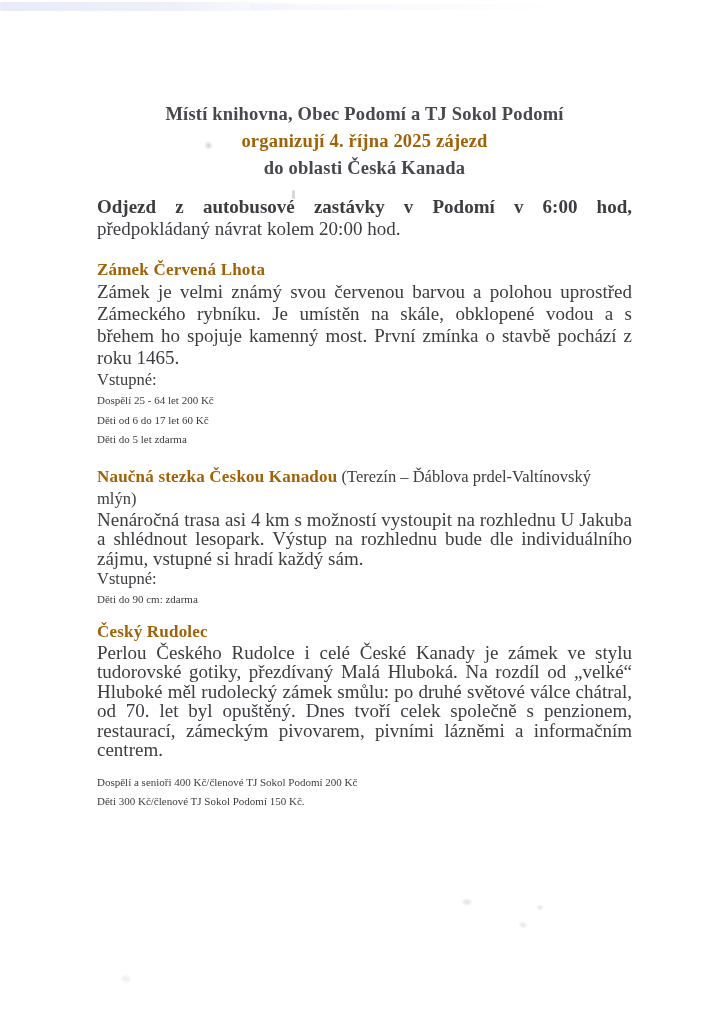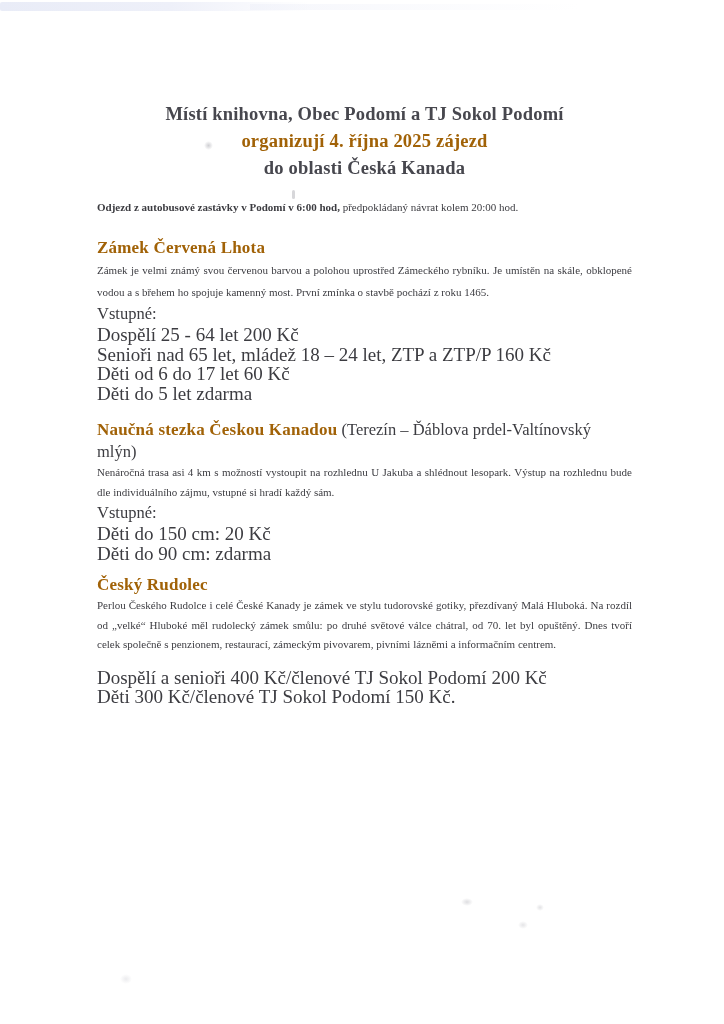--- a/index.html
+++ b/index.html
@@ -59,21 +59,21 @@
     text-align: center;
     font-weight: bold;
     font-size: 18.5px;
     line-height: 27px;
     letter-spacing: 0.2px;
     color: #47474e;
     margin-bottom: 14px;
   }
   .para {
     margin: 0;
-    font-size: 11px;
+    font-size: 19px;
     line-height: 22px;
     text-align: justify;
   }
   .para.tight { line-height: 19.5px; }
   .departure { margin-bottom: 19px; }
   .section-lhota   { margin-top: 19px; }
   .section-stezka  { margin-top: 16px; }
   .section-rudolec { margin-top: 11px; }
   .heading-line {
     margin: 0;
@@ -87,21 +87,21 @@
     letter-spacing: 0;
     font-size: 16.5px;
     color: #3c3c41;
   }
   .pricing-label {
     font-weight: normal;
     font-size: 16.5px;
     line-height: 22px;
   }
   .price-line {
-    font-size: 19px;
+    font-size: 11px;
     line-height: 19.5px;
   }
   .signup-block { margin-top: 13px; }
   .signup-para { line-height: 21px; }
 </style>
 </head>
 <body>
 
 <div class="page">
 
@@ -122,30 +122,28 @@
       <div class="dark">do oblasti Česká Kanada</div>
     </header>
 
     <p class="para departure"><span class="bold">Odjezd z autobusové zastávky v Podomí v 6:00 hod,</span><span> předpokládaný návrat kolem 20:00 hod.</span></p>
 
     <section class="section-lhota">
       <h2 class="heading-line red">Zámek Červená Lhota</h2>
       <p class="para">Zámek je velmi známý svou červenou barvou a polohou uprostřed Zámeckého rybníku. Je umístěn na skále, obklopené vodou a s břehem ho spojuje kamenný most. První zmínka o stavbě pochází z roku 1465.</p>
       <div class="pricing-label">Vstupné:</div>
       <div class="price-line">Dospělí 25 - 64 let 200 Kč</div>
-      <div class="price-line">Senioři nad 65 let, mládež 18 – 24 let, ZTP a ZTP/P 160 Kč</div>
       <div class="price-line">Děti od 6 do 17 let 60 Kč</div>
       <div class="price-line">Děti do 5 let zdarma</div>
     </section>
 
     <section class="section-stezka">
       <h2 class="heading-line"><span class="red">Naučná stezka Českou Kanadou</span><span class="heading-note"> (Terezín – Ďáblova prdel-Valtínovský mlýn)</span></h2>
       <p class="para tight">Nenáročná trasa asi 4 km s možností vystoupit na rozhlednu U Jakuba a shlédnout lesopark. Výstup na rozhlednu bude dle individuálního zájmu, vstupné si hradí každý sám.</p>
       <div class="pricing-label">Vstupné:</div>
-      <div class="price-line">Děti do 150 cm: 20 Kč</div>
       <div class="price-line">Děti do 90 cm: zdarma</div>
     </section>
 
     <section class="section-rudolec">
       <h2 class="heading-line red">Český Rudolec</h2>
       <p class="para tight">Perlou Českého Rudolce i celé České Kanady je zámek ve stylu tudorovské gotiky, přezdívaný Malá Hluboká. Na rozdíl od „velké“ Hluboké měl rudolecký zámek smůlu: po druhé světové válce chátral, od 70. let byl opuštěný. Dnes tvoří celek společně s penzionem, restaurací, zámeckým pivovarem, pivními lázněmi a informačním centrem.</p>
     </section>
 
     <section class="signup-block">
       <div class="price-line">Dospělí a senioři 400 Kč/členové TJ Sokol Podomí 200 Kč</div>

